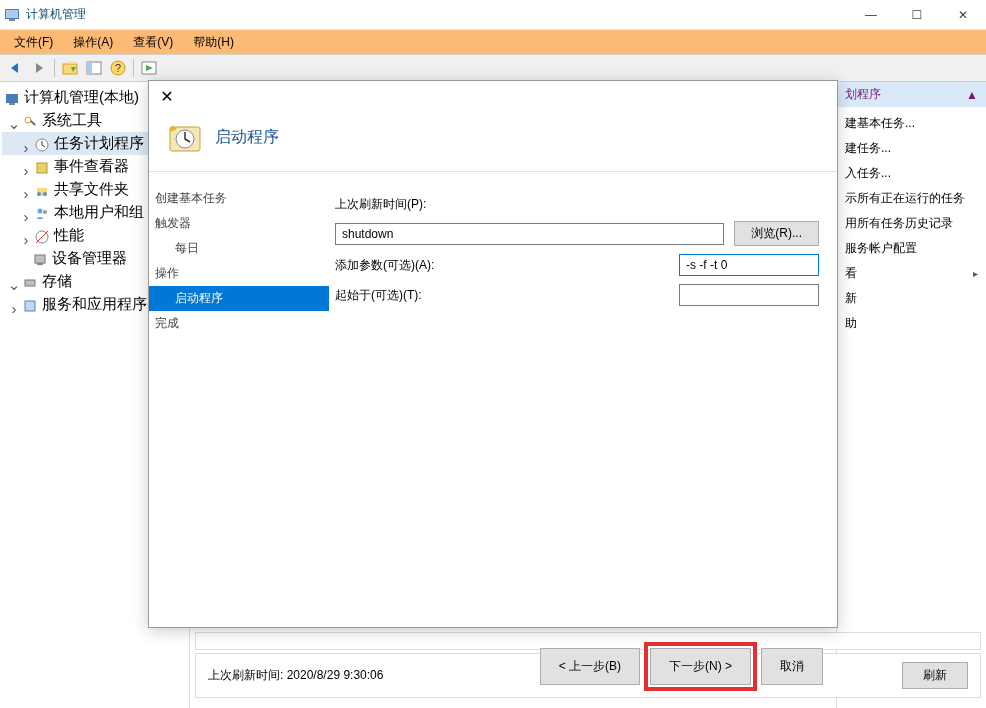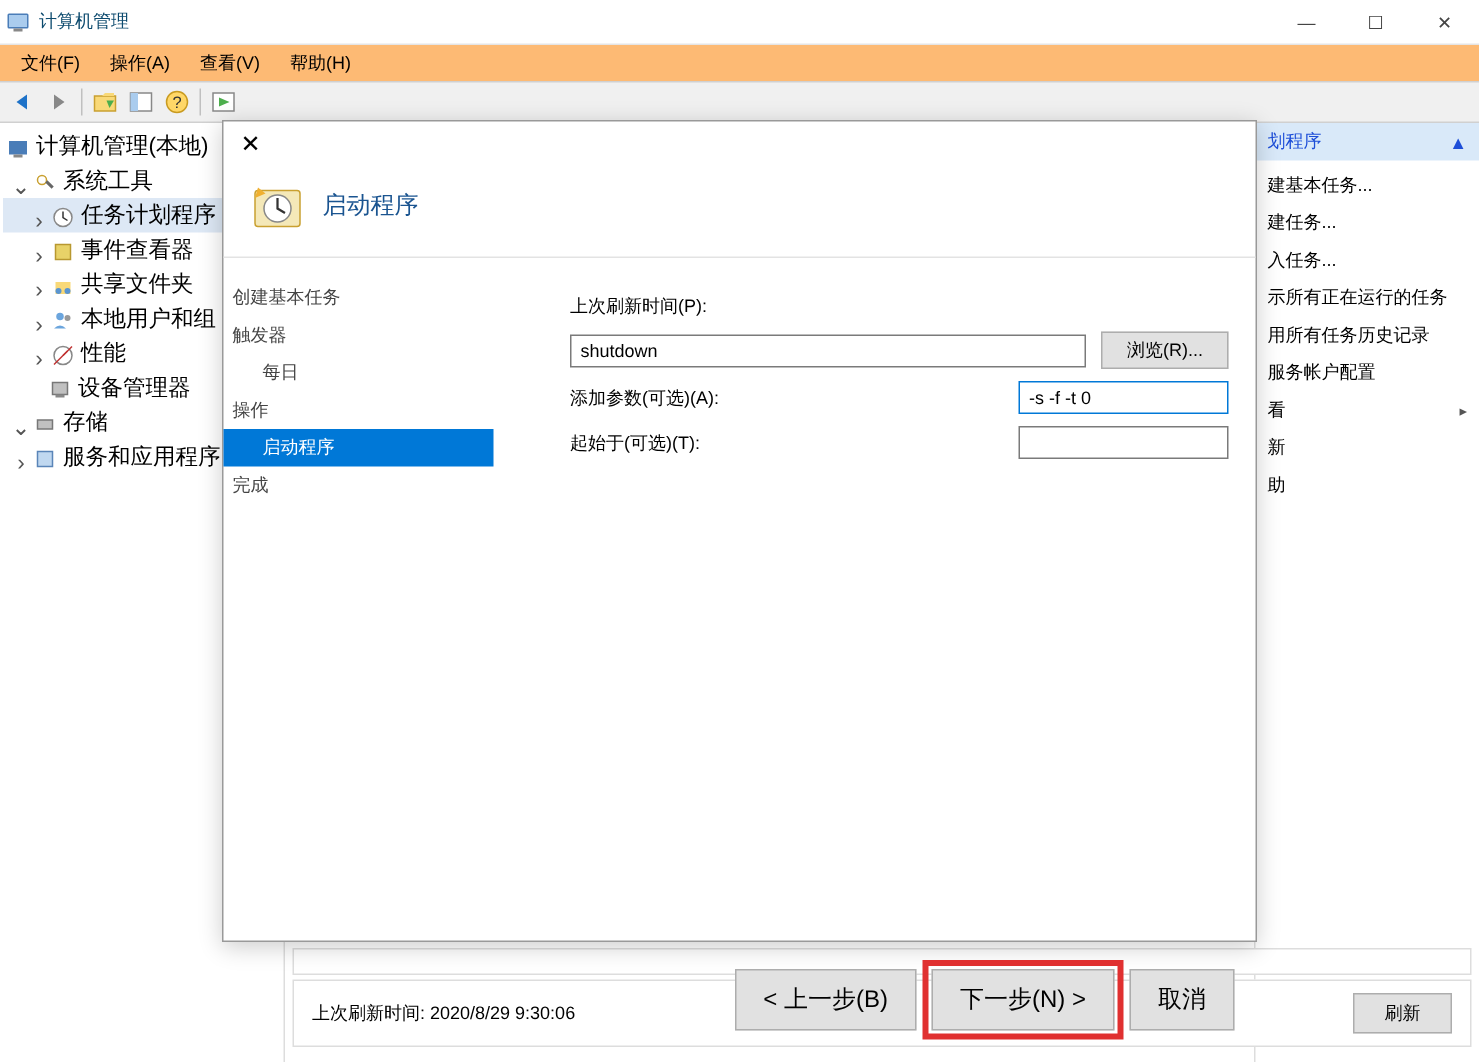--- a/index.html
+++ b/index.html
@@ -23,51 +23,51 @@
     .tree-panel { width: 190px; background: #fff; border-right: 1px solid #ddd; padding: 4px 2px; overflow: hidden; }
     .tree-item { display: flex; align-items: flex-end; padding: 2px 0 2px 2px; font-size: 15px; white-space: nowrap; }
     .tree-item.selected { background: #dde8f5; }
     .tree-indent { display: inline-block; }
     .tree-toggle { width: 12px; height: 12px; display: inline-flex; align-items: center; justify-content: center; margin-right: 2px; color: #555; }
     .tree-icon { width: 16px; height: 16px; margin-right: 4px; display: inline-flex; align-items: center; justify-content: center; }
     
     .content-panel { flex: 1; background: #fff; position: relative; }
     
     .actions-panel { width: 150px; border-left: 1px solid #ddd; background: #fff; }
-    .actions-header { background: #d9e9f9; padding: 4px 8px; font-size: 12px; color: #1d4ed8; display: flex; justify-content: space-between; align-items: center; }
+    .actions-header { background: #d9e9f9; padding: 4px 8px; font-size: 12px; color: #701a75; display: flex; justify-content: space-between; align-items: center; }
     .actions-list { padding: 4px 0; }
     .action-item { padding: 4px 8px; font-size: 12px; display: flex; align-items: center; }
     .action-item.has-arrow::after { content: "▸"; margin-left: auto; color: #555; font-size: 10px; }
     
     .dialog-overlay { position: absolute; left: 148px; top: -2px; width: 690px; height: 548px; background: #fff; border: 1px solid #999; box-shadow: 0 3px 15px rgba(0,0,0,0.2); z-index: 100; }
     .dialog-titlebar { height: 30px; display: flex; align-items: center; padding: 0 8px; font-size: 12px; }
     .dialog-title { flex: 1; }
     .dialog-close { width: 20px; height: 20px; display: flex; align-items: center; justify-content: center; font-size: 16px; cursor: pointer; }
-    .dialog-body { display: flex; height: calc(100% - 86px); gap: 45px; }
+    .dialog-body { display: flex; height: calc(100% - 86px); }
     
     .wizard-header { padding: 10px 18px 12px; display: flex; align-items: flex-start; gap: 12px; }
     .wizard-logo { width: 36px; height: 36px; }
     .wizard-title { font-size: 16px; color: #1a5490; padding-top: 6px; }
     
     .wizard-sidebar { width: 180px; padding: 8px 0; }
     .wizard-step { padding: 4px 0 4px 6px; font-size: 12px; color: #444; }
     .wizard-step.indent { padding-left: 26px; }
     .wizard-step.active { background: #0078d7; color: #fff; padding-left: 26px; }
     
     .wizard-form { flex: 1; padding: 18px 18px 0 6px; }
     .form-row { display: flex; align-items: center; margin-bottom: 8px; }
     .form-label { width: 140px; font-size: 12px; }
     .form-field { flex: 1; }
     .form-input { width: 100%; padding: 3px 6px; font-size: 12px; border: 1px solid #7a7a7a; font-family: inherit; }
     .form-input.narrow { width: 140px; margin-left: auto; }
     .form-input.focused { border-color: #0078d7; outline: none; }
     .browse-btn { margin-left: 10px; padding: 3px 16px; font-size: 12px; background: #e1e1e1; border: 1px solid #adadad; }
     
     .dialog-footer { height: 56px; display: flex; align-items: center; justify-content: flex-end; padding: 0 14px; gap: 10px; }
-    .footer-btn { padding: 9px 18px; font-size: 16px; background: #e1e1e1; border: 1px solid #adadad; cursor: pointer; }
+    .footer-btn { padding: 9px 18px; font-size: 12px; background: #e1e1e1; border: 1px solid #adadad; cursor: pointer; }
     .footer-btn.highlighted { outline: 4px solid #e03030; outline-offset: 2px; }
     
     .bottom-status { position: absolute; left: 195px; bottom: 10px; right: 5px; background: #fff; border: 1px solid #ddd; padding: 8px 12px; display: flex; align-items: center; font-size: 12px; }
     .bottom-status.upper { bottom: 58px; }
     .refresh-btn { margin-left: auto; padding: 4px 20px; background: #e1e1e1; border: 1px solid #adadad; font-size: 12px; }
     
     .header-divider { border-top: 1px solid #e3e3e3; margin: 2px 0 6px; }
   </style>
 </head>
 <body>

